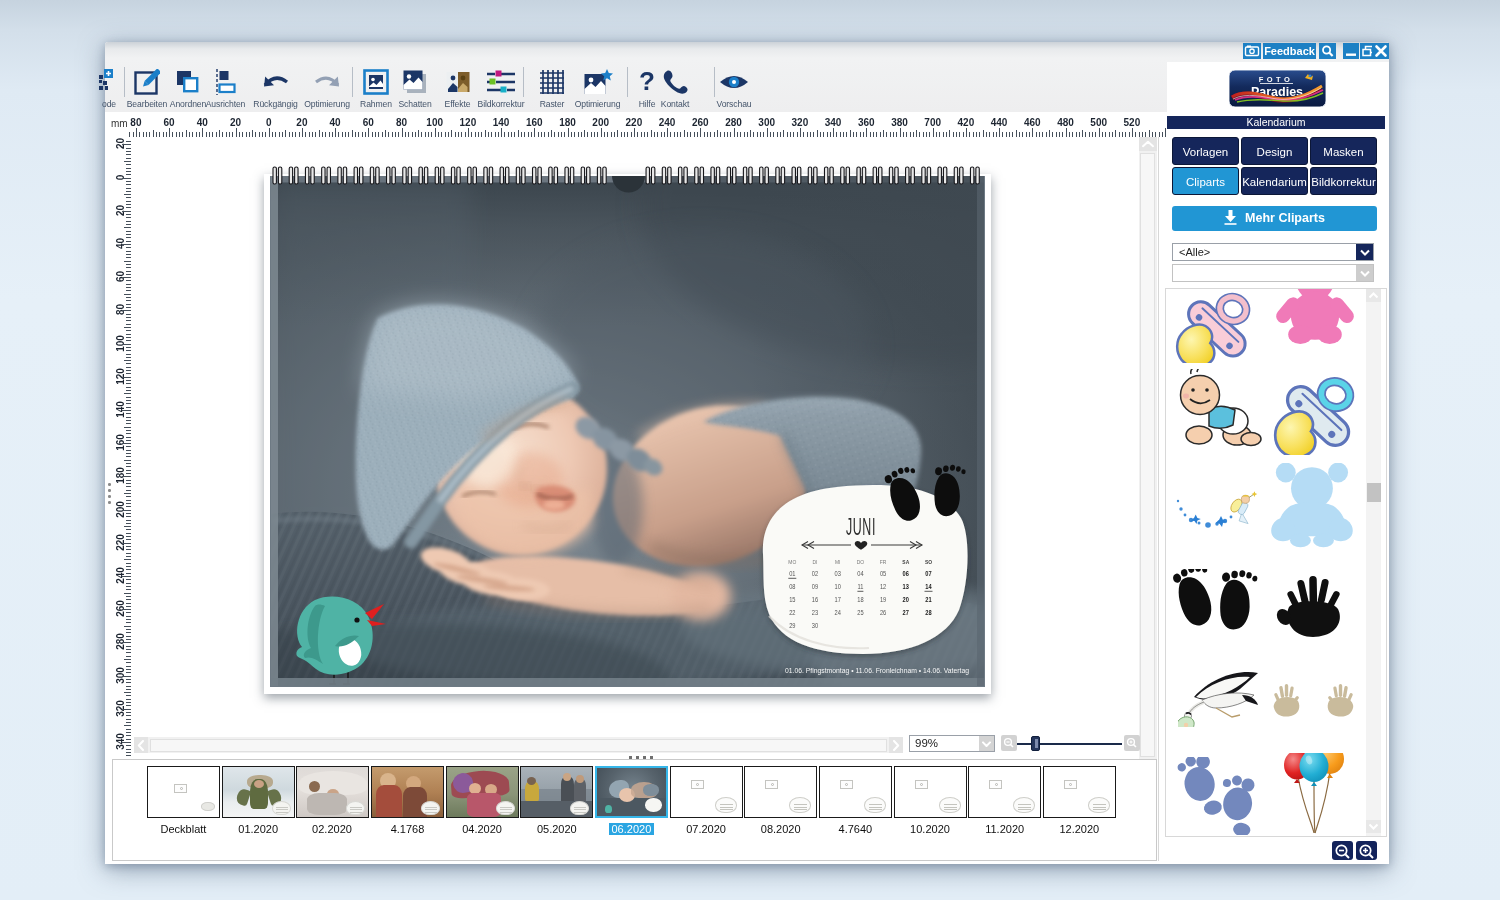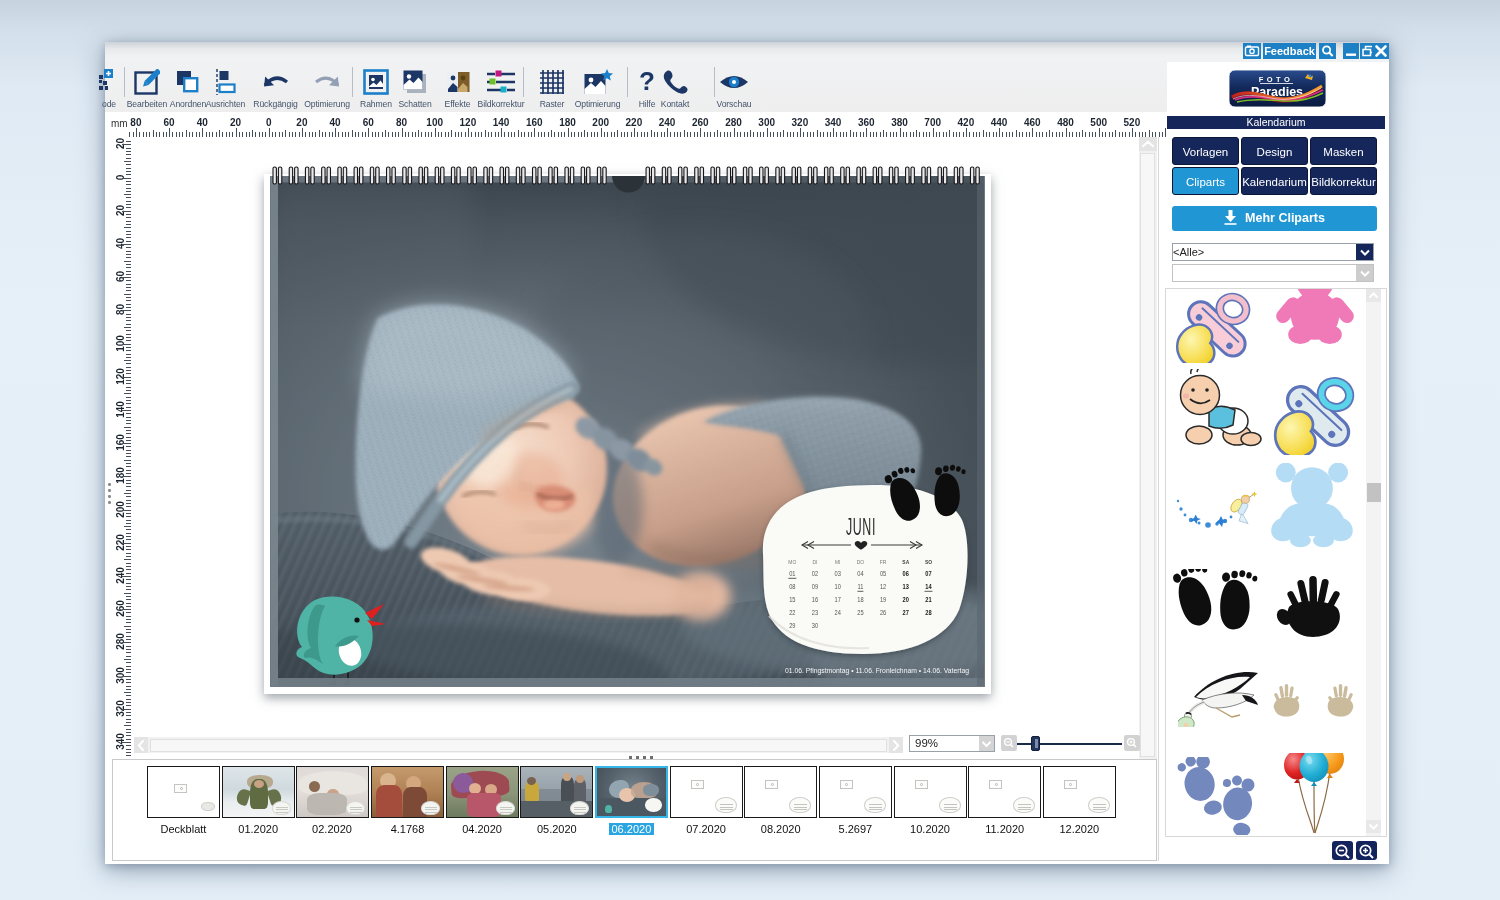--- a/index.html
+++ b/index.html
@@ -24,21 +24,21 @@
 .thumb{position:absolute;top:6px;width:73px;height:52px;background:#fff;border:1px solid #1a1a1a;overflow:hidden}
 .tlab{position:absolute;top:63px;width:90px;text-align:center;font-size:11px;color:#101010}
 .cblob{position:absolute;right:3px;bottom:2px;width:19px;height:14px;background:#f4f4f1;border:1px solid #d8d8d4;border-radius:50% 50% 45% 45%}
 .cblob i{position:absolute;left:3px;top:5px;width:12px;height:7px;background:repeating-linear-gradient(180deg,#c9c9c4 0,#c9c9c4 1px,transparent 1px,transparent 2.4px)}
 .mlogo{position:absolute;width:13px;height:9px;background:#fdfdfd;border:1px solid #c4c4c0}
 .mlogo i{position:absolute;left:4.5px;top:1.5px;width:3px;height:3px;border:.8px solid #b8b8b4;border-radius:50%}
 #rpanel{position:absolute;left:1062px;top:20px;width:222px;height:802px;background:#fff}
 .navy{background:#15265b;color:#fff}
 .tab{position:absolute;width:67px;height:28px;border-radius:3px;color:#fff;font-size:11.5px;text-align:center;line-height:28px;background:#15265b;border:1px solid #0c1737}
 .ltab{position:absolute;width:205px;height:25px;border-radius:3px;background:#2196d4;color:#fff;font-weight:700;font-size:12.5px;text-align:center;line-height:25px}
-.drop{position:absolute;width:202px;height:18px;background:#fff;border:1px solid #9aa0a8;font-size:11px;color:#222;line-height:16px;}
+.drop{position:absolute;width:202px;height:18px;background:#fff;border:1px solid #9aa0a8;font-size:11px;color:#222;line-height:16px;padding-left:6px}
 .dbtn{position:absolute;right:0;top:0;width:17px;height:16px;color:#fff;text-align:center}
 </style></head><body>
 <div id="win">
     <div id="titlebar">
       <div class="tbtn" style="left:1138px;width:18px"><svg width="18" height="16" viewBox="0 0 18 16">
           <rect x="2.5" y="4" width="13" height="8.5" rx="1.2" fill="none" stroke="#fff" stroke-width="1.4"></rect>
           <circle cx="9" cy="8.2" r="2.2" fill="none" stroke="#fff" stroke-width="1.3"></circle>
           <rect x="4" y="2.5" width="4" height="2" fill="#fff"></rect>
         </svg></div>
       <div class="tbtn" style="left:1158px;width:53px;font-size:11px;font-weight:700;text-align:center;line-height:16px">Feedback</div>
@@ -1203,21 +1203,21 @@
       </div>
       <div class="tlab" style="left:622.7px">08.2020</div>
       <div class="thumb" style="left:705.9px;border:1px solid #1a1a1a">
         <div class="mlogo" style="left:20px;top:13px">
           <i></i>
         </div>
         <div class="abs" style="right:5px;bottom:4px;width:22px;height:16px;background:#fbfbfa;border:1px solid #cfcfca;border-radius:50% 50% 45% 45%">
           <i class="abs" style="left:4px;top:6px;width:13px;height:8px;background:repeating-linear-gradient(180deg,#c4c4be 0,#c4c4be 1px,transparent 1px,transparent 2.6px)"></i>
         </div>
       </div>
-      <div class="tlab" style="left:697.4px">5.2697</div>
+      <div class="tlab" style="left:697.4px">4.7640</div>
       <div class="thumb" style="left:780.5px;border:1px solid #1a1a1a">
         <div class="mlogo" style="left:20px;top:13px">
           <i></i>
         </div>
         <div class="abs" style="right:5px;bottom:4px;width:22px;height:16px;background:#fbfbfa;border:1px solid #cfcfca;border-radius:50% 50% 45% 45%">
           <i class="abs" style="left:4px;top:6px;width:13px;height:8px;background:repeating-linear-gradient(180deg,#c4c4be 0,#c4c4be 1px,transparent 1px,transparent 2.6px)"></i>
         </div>
       </div>
       <div class="tlab" style="left:772.0px">10.2020</div>
       <div class="thumb" style="left:855.2px;border:1px solid #1a1a1a">

